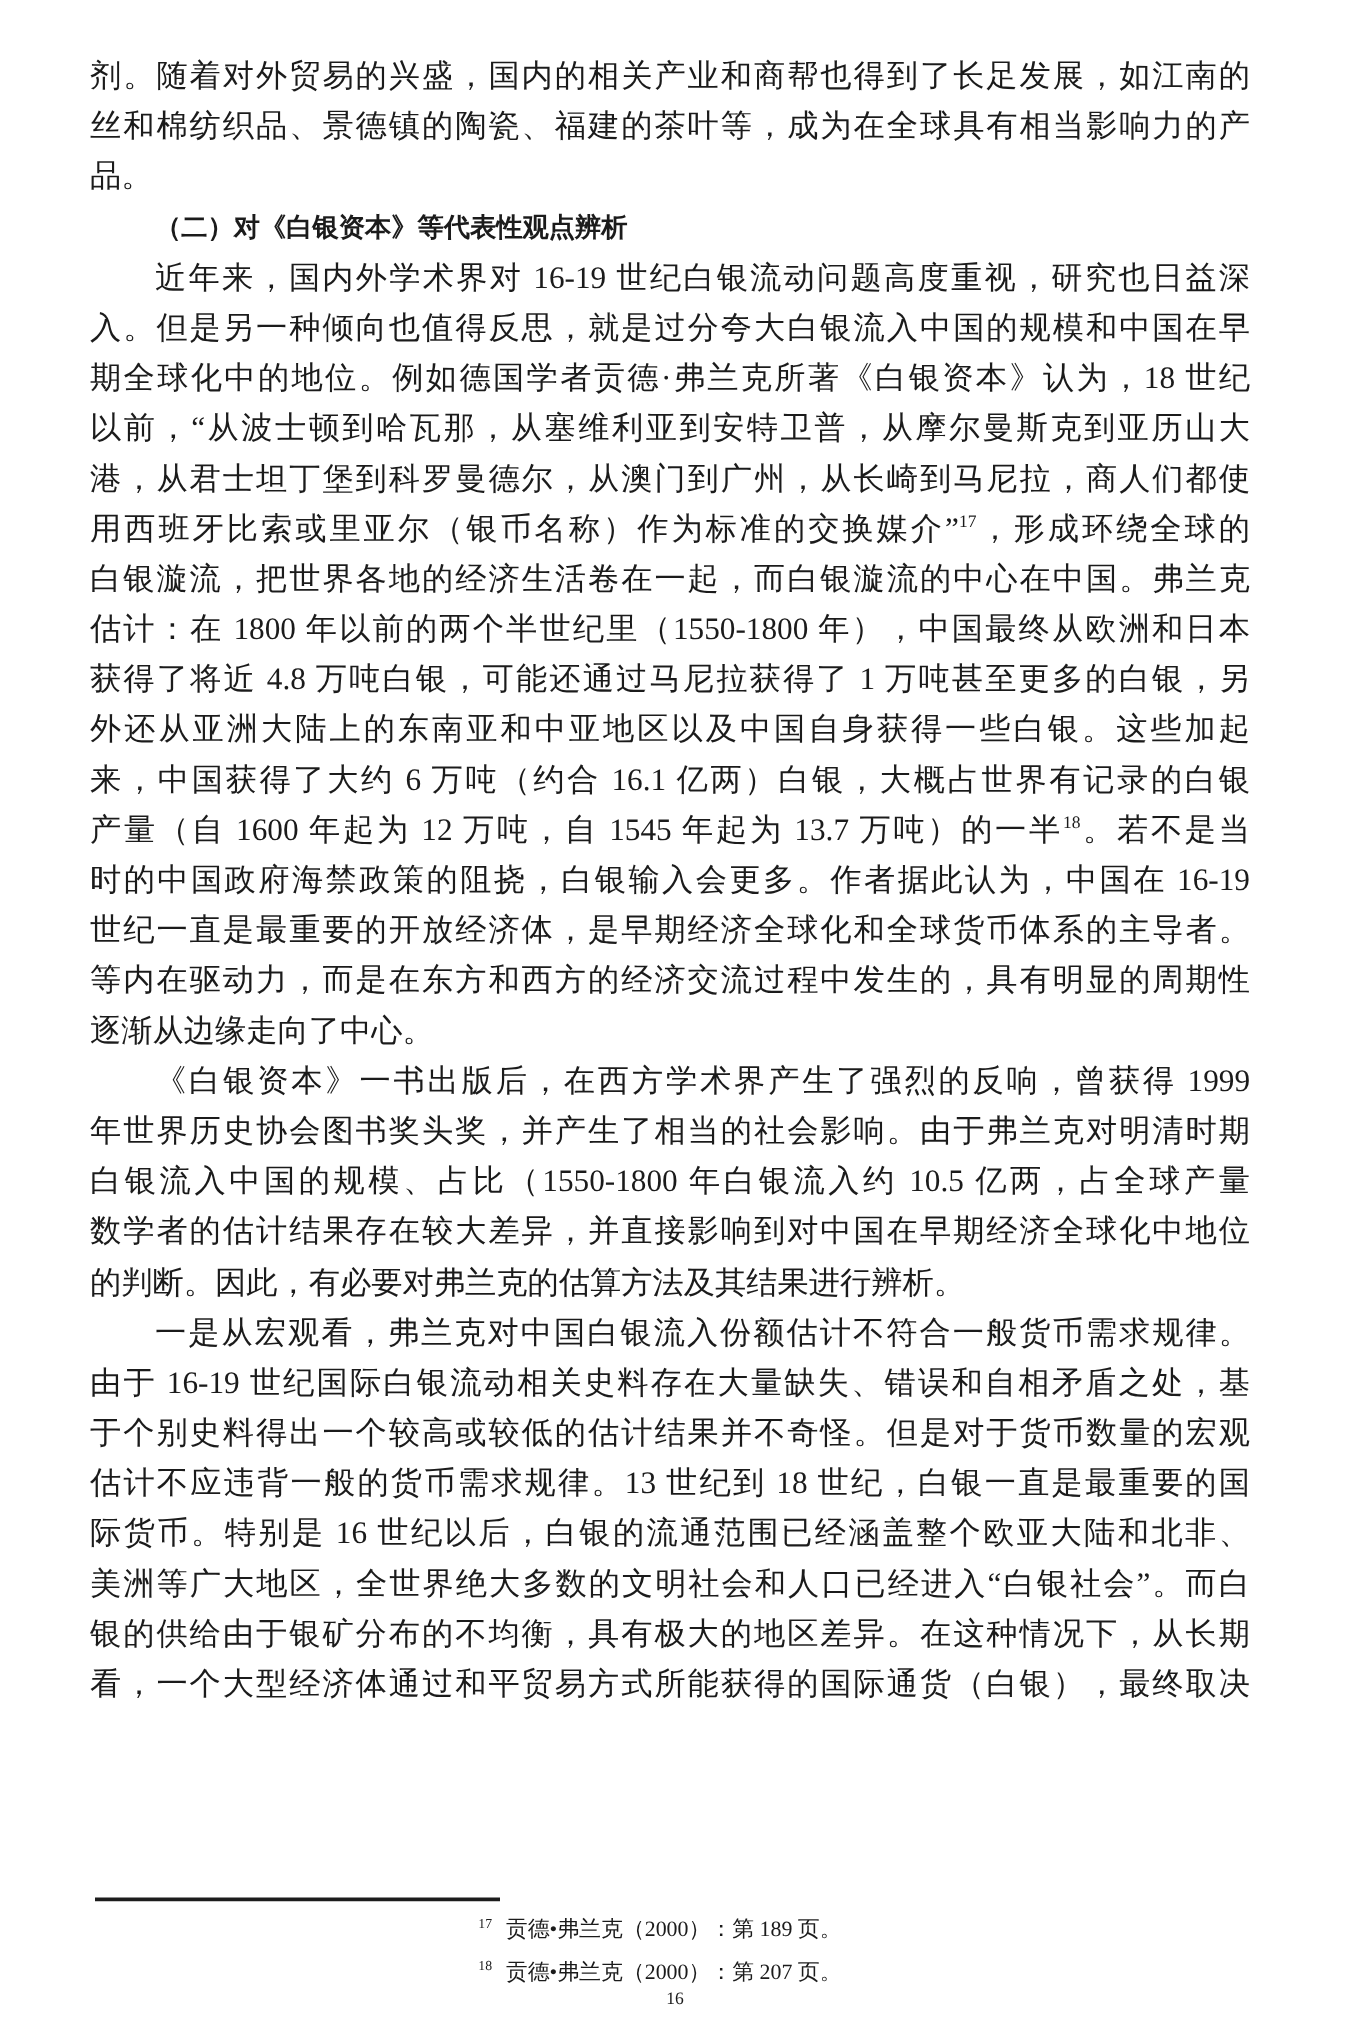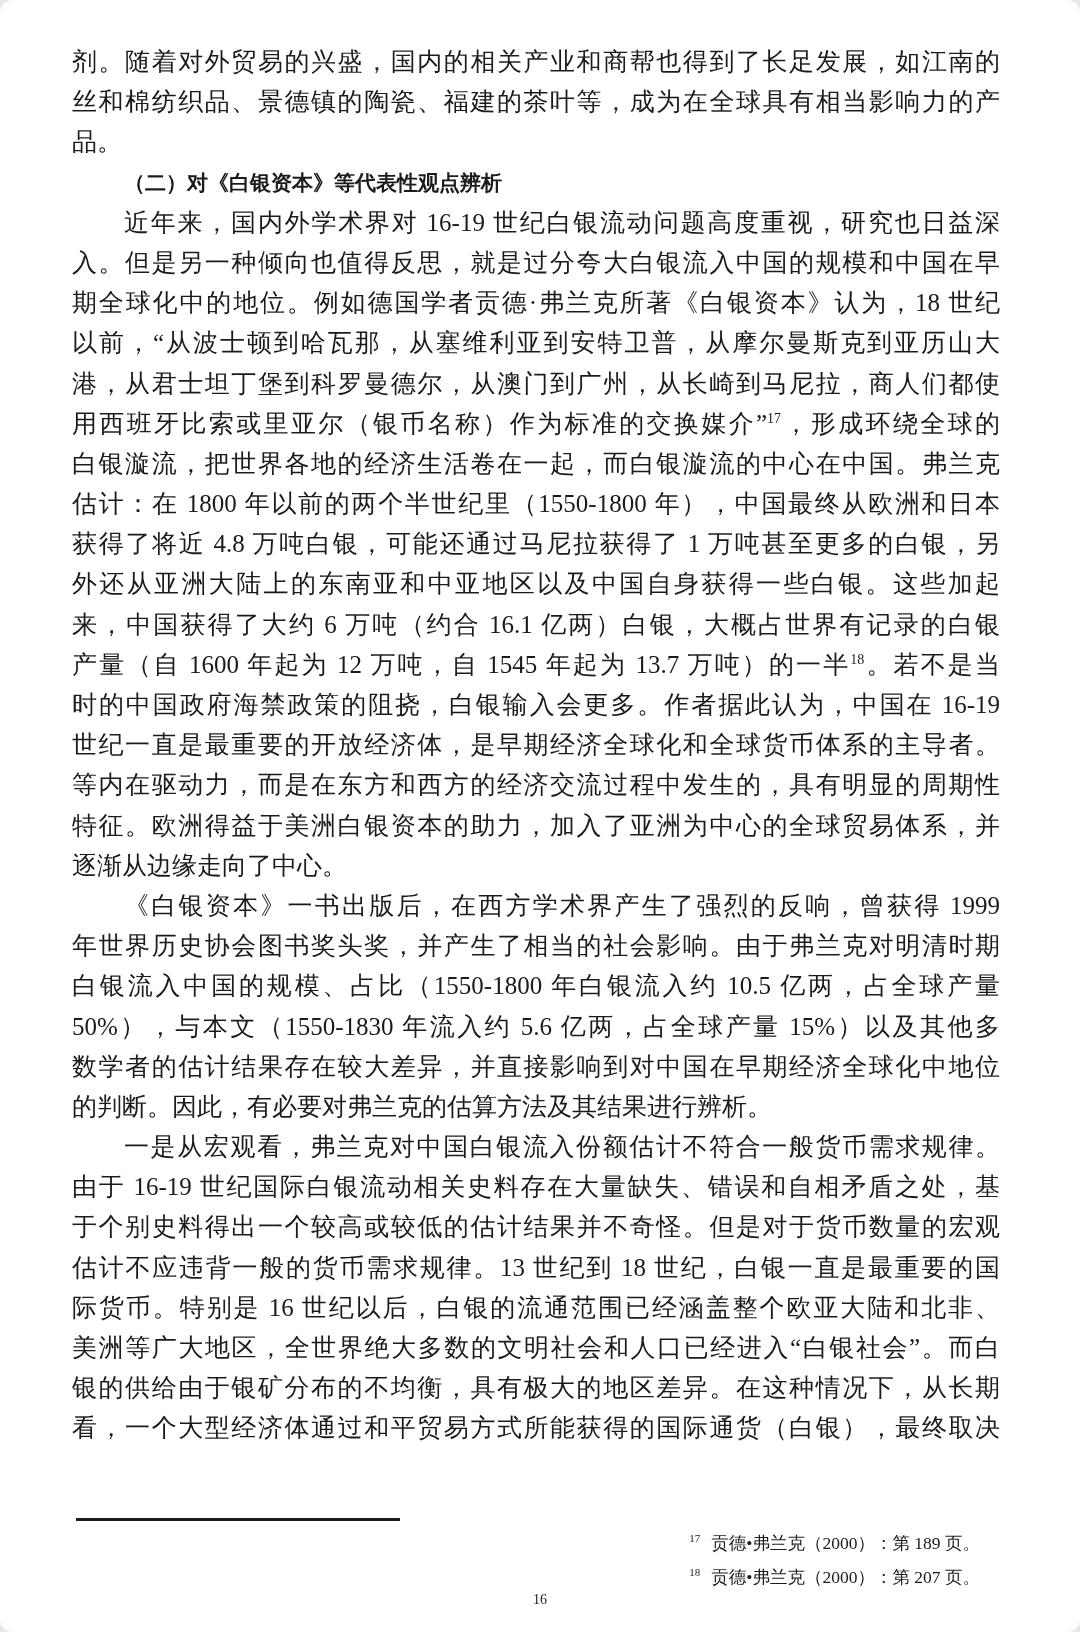--- a/index.html
+++ b/index.html
@@ -4,21 +4,20 @@
 <style>
   html,body{margin:0;padding:0;background:#e8e8e8;}
   .page{
     position:relative;
     width:1080px;height:1632px;
     background:#ffffff;
     margin:0 auto;
     font-family:"Liberation Serif","DejaVu Serif",serif;
     color:#1b1b1b;
     overflow:hidden;
-    border-radius:13px;
   }
   .text-block{
     position:absolute;
     left:72px;top:42px;width:928px;
   }
   .line{
     font-size:25px;
     height:40.2px;
     line-height:40.2px;
     text-align:justify;
@@ -50,21 +49,21 @@
     width:324px;height:3px;
     background:#1c1c1c;
   }
   .footnotes{
     position:absolute;
     left:76px;top:1527px;width:904px;
   }
   .fn-line{
     font-size:17.5px;
     line-height:33.5px;
-    text-align:right;
+    text-align:center;
   }
   .fn-line sup{
     font-size:11px;
     line-height:0;
     vertical-align:super;
     margin-right:11px;
   }
   .page-number{
     position:absolute;
     left:0;top:1592px;width:1080px;
@@ -92,26 +91,24 @@
       <div class="line">用西班牙比索或里亚尔（银币名称）作为标准的交换媒介”<sup>17</sup>，形成环绕全球的</div>
       <div class="line">白银漩流，把世界各地的经济生活卷在一起，而白银漩流的中心在中国。弗兰克</div>
       <div class="line">估计：在 1800 年以前的两个半世纪里（1550-1800 年），中国最终从欧洲和日本</div>
       <div class="line">获得了将近 4.8 万吨白银，可能还通过马尼拉获得了 1 万吨甚至更多的白银，另</div>
       <div class="line">外还从亚洲大陆上的东南亚和中亚地区以及中国自身获得一些白银。这些加起</div>
       <div class="line">来，中国获得了大约 6 万吨（约合 16.1 亿两）白银，大概占世界有记录的白银</div>
       <div class="line">产量（自 1600 年起为 12 万吨，自 1545 年起为 13.7 万吨）的一半<sup>18</sup>。若不是当</div>
       <div class="line">时的中国政府海禁政策的阻挠，白银输入会更多。作者据此认为，中国在 16-19</div>
       <div class="line">世纪一直是最重要的开放经济体，是早期经济全球化和全球货币体系的主导者。</div>
       <div class="line">等内在驱动力，而是在东方和西方的经济交流过程中发生的，具有明显的周期性</div>
-      <div class="line">特征。欧洲得益于美洲白银资本的助力，加入了亚洲为中心的全球贸易体系，并</div>
       <div class="line end">逐渐从边缘走向了中心。</div>
       <div class="line indent">《白银资本》一书出版后，在西方学术界产生了强烈的反响，曾获得 1999</div>
       <div class="line">年世界历史协会图书奖头奖，并产生了相当的社会影响。由于弗兰克对明清时期</div>
       <div class="line">白银流入中国的规模、占比（1550-1800 年白银流入约 10.5 亿两，占全球产量</div>
-      <div class="line">50%），与本文（1550-1830 年流入约 5.6 亿两，占全球产量 15%）以及其他多</div>
       <div class="line">数学者的估计结果存在较大差异，并直接影响到对中国在早期经济全球化中地位</div>
       <div class="line end">的判断。因此，有必要对弗兰克的估算方法及其结果进行辨析。</div>
       <div class="line indent">一是从宏观看，弗兰克对中国白银流入份额估计不符合一般货币需求规律。</div>
       <div class="line">由于 16-19 世纪国际白银流动相关史料存在大量缺失、错误和自相矛盾之处，基</div>
       <div class="line">于个别史料得出一个较高或较低的估计结果并不奇怪。但是对于货币数量的宏观</div>
       <div class="line">估计不应违背一般的货币需求规律。13 世纪到 18 世纪，白银一直是最重要的国</div>
       <div class="line">际货币。特别是 16 世纪以后，白银的流通范围已经涵盖整个欧亚大陆和北非、</div>
       <div class="line">美洲等广大地区，全世界绝大多数的文明社会和人口已经进入“白银社会”。而白</div>
       <div class="line">银的供给由于银矿分布的不均衡，具有极大的地区差异。在这种情况下，从长期</div>
       <div class="line">看，一个大型经济体通过和平贸易方式所能获得的国际通货（白银），最终取决</div>

